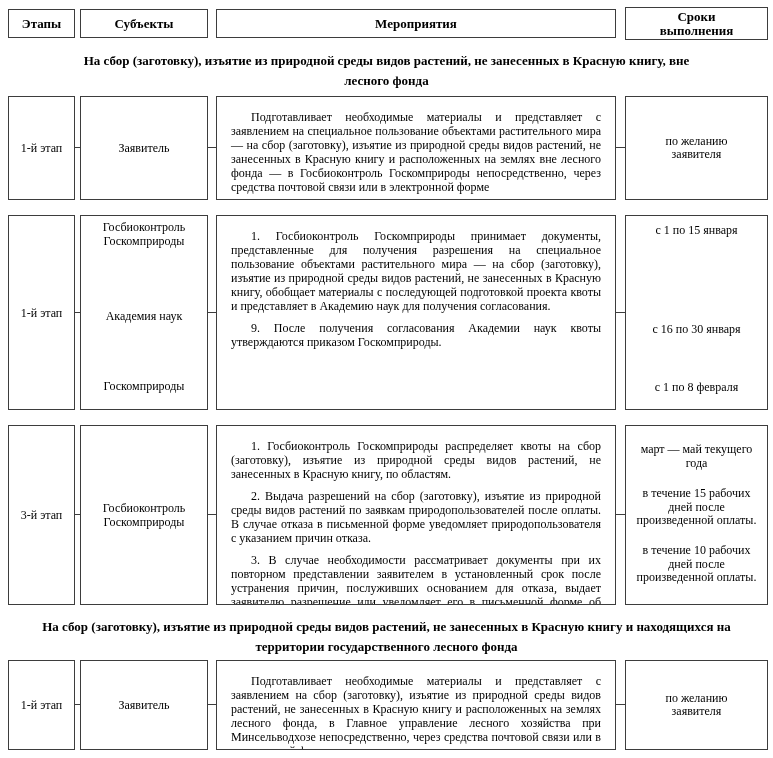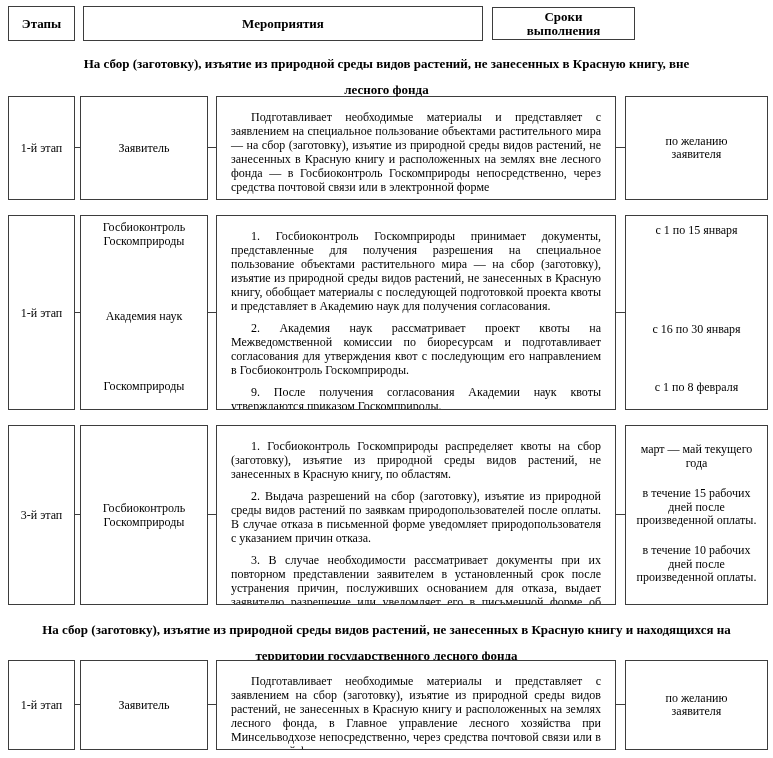--- a/index.html
+++ b/index.html
@@ -29,29 +29,29 @@
   .c1{width:67px;}
   .c2{width:128px;margin-left:5px;}
   .c3{width:400px;margin-left:8px;}
   .c4{width:143px;margin-left:9px;}
 
   
   .header-band{top:7px;height:33px;align-items:center;}
   .hcell{
     display:flex;align-items:center;justify-content:center;
     text-align:center;font-weight:bold;font-size:13px;line-height:14px;
-    height:35px;
+    height:29px;
   }
   .hcell.c4{height:33px;}
   .hcell .lbl{display:block;}
   .hcell.c4 .lbl{max-width:90px;margin:12px auto;}
 
   
   .section-title{
-    text-align:center;font-weight:bold;font-size:13px;line-height:26px;
+    text-align:center;font-weight:bold;font-size:13px;line-height:20px;
   }
   .title-1{top:51px;}
   .title-2{top:617px;}
   .title-1 .ttl{display:block;max-width:640px;margin:0 auto;}
   .title-2 .ttl{display:block;max-width:714px;margin:0 auto;}
 
   
   .row{position:absolute;}
   .row-1{top:96px;height:104px;}
   .row-2{top:215px;height:195px;}
@@ -90,20 +90,23 @@
 </style>
 </head>
 <body>
 
 <div class="page">
 
   <div class="band flexrow header-band">
     <div class="box hcell c1">
       <span class="lbl">Этапы</span>
     </div>
+    <div class="box hcell c2">
+      <span class="lbl">Субъекты</span>
+    </div>
     <div class="box hcell c3">
       <span class="lbl">Мероприятия</span>
     </div>
     <div class="box hcell c4">
       <span class="lbl">Сроки выполнения</span>
     </div>
   </div>
 
   <div class="band section-title title-1">
     <span class="ttl">На сбор (заготовку), изъятие из природной среды видов растений, не занесенных в Красную книгу, вне лесного фонда</span>
@@ -131,21 +134,20 @@
     <i class="conn conn-3"></i>
     <div class="flexrow">
       <div class="box c1 center-cell">1-й этап</div>
       <div class="box c2 rel-cell">
         <div class="entry" style="top:5px">Госбиоконтроль Госкомприроды</div>
         <div class="entry" style="top:94px">Академия наук</div>
         <div class="entry" style="top:164px">Госкомприроды</div>
       </div>
       <div class="box c3 activities">
         <p class="para">1. Госбиоконтроль Госкомприроды принимает документы, представленные для получения разрешения на специальное пользование объектами растительного мира — на сбор (заготовку), изъятие из природной среды видов растений, не занесенных в Красную книгу, обобщает материалы с последующей подготовкой проекта квоты и представляет в Академию наук для получения согласования.</p>
-        <p class="para">2. Академия наук рассматривает проект квоты на Межведомственной комиссии по биоресурсам и подготавливает согласования для утверждения квот с последующим его направлением в Госбиоконтроль Госкомприроды.</p>
         <p class="para">9. После получения согласования Академии наук квоты утверждаются приказом Госкомприроды.</p>
       </div>
       <div class="box c4 rel-cell terms-cell">
         <div class="entry" style="top:8px">с 1 по 15 января</div>
         <div class="entry" style="top:107px">с 16 по 30 января</div>
         <div class="entry" style="top:165px">с 1 по 8 февраля</div>
       </div>
     </div>
   </div>
 

